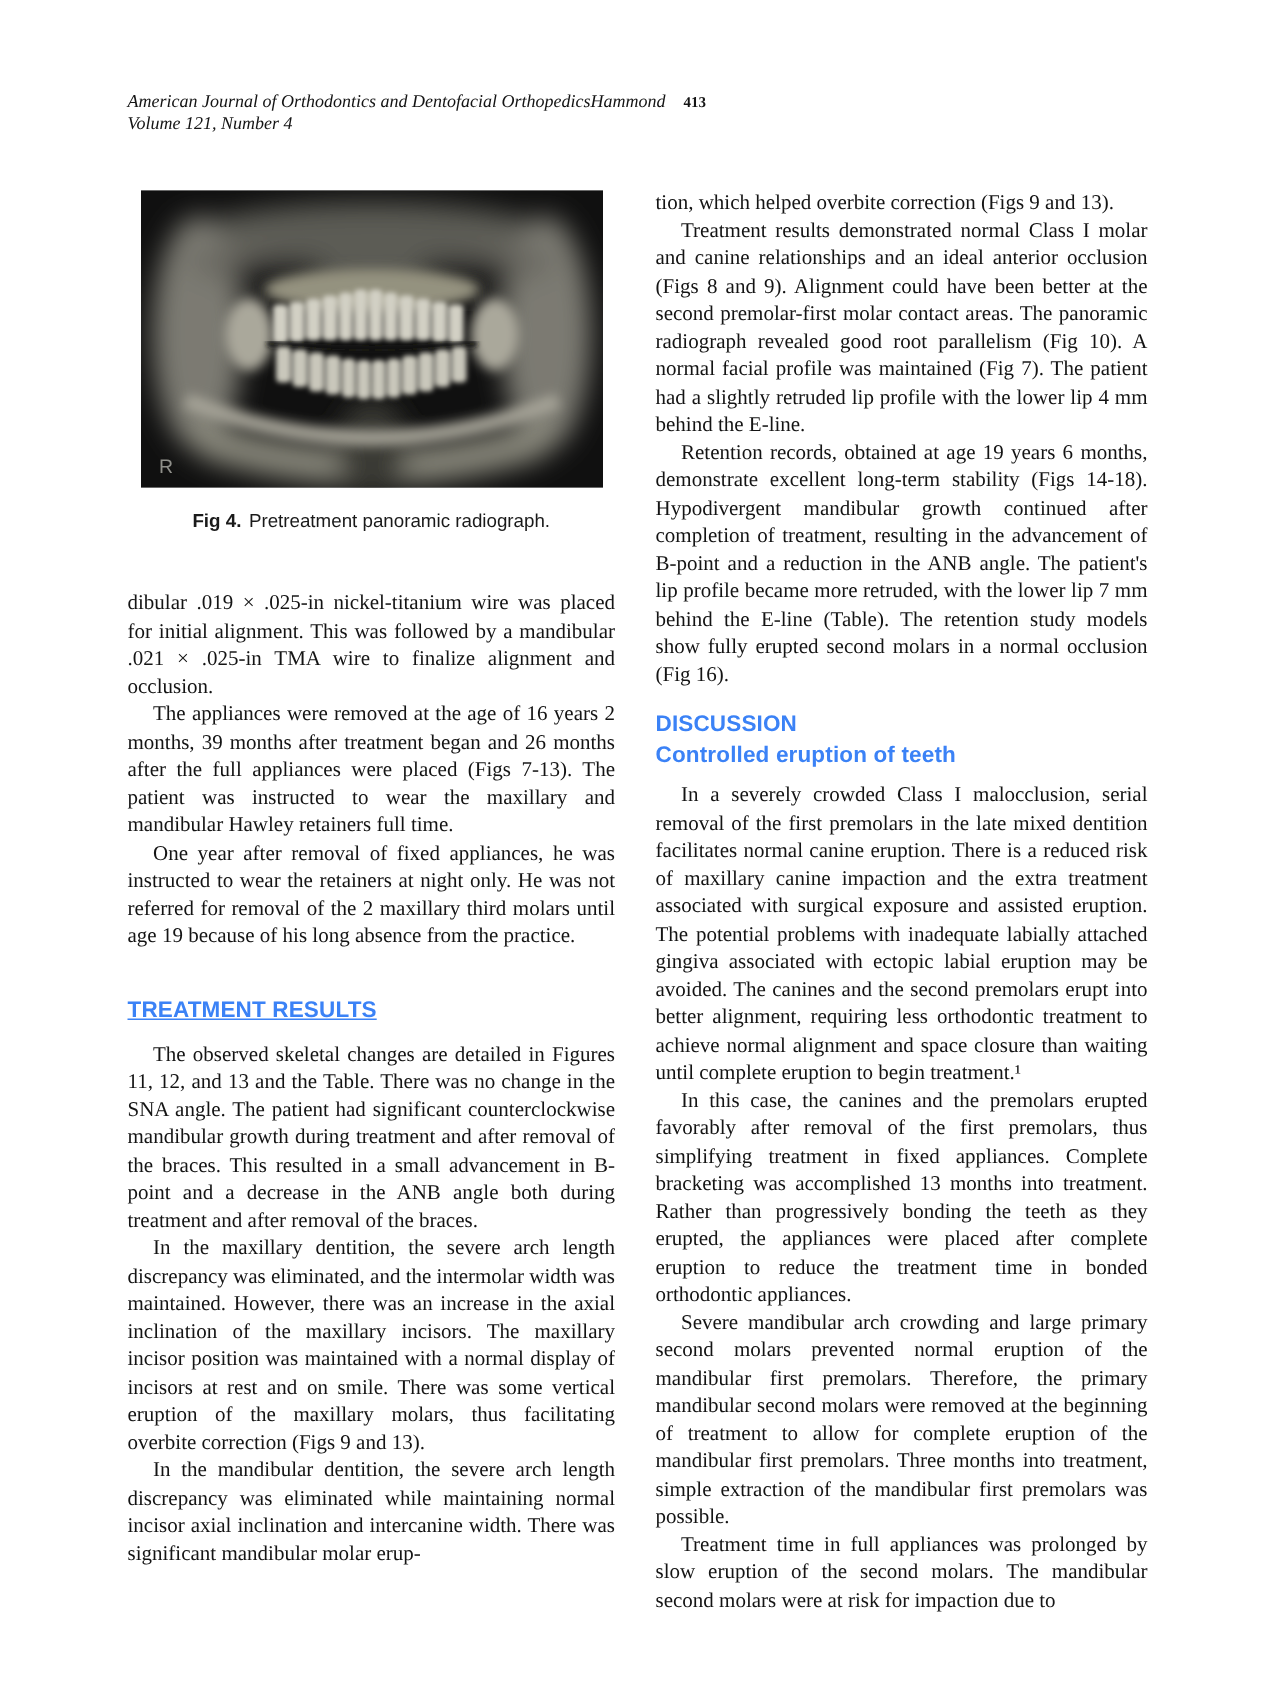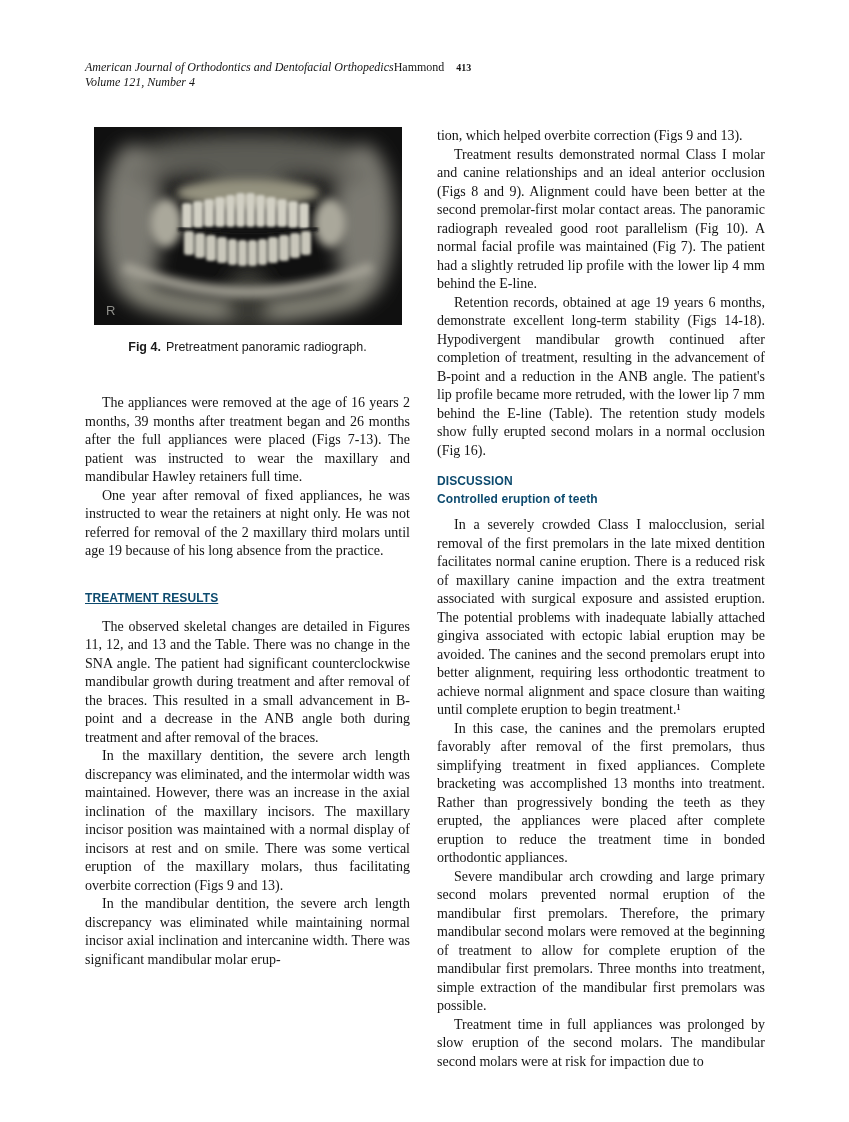--- a/index.html
+++ b/index.html
@@ -8,21 +8,21 @@
     width:849px; height:1122px; background:#ffffff; position:relative;
     font-family:"Liberation Serif", serif; color:#141414; overflow:hidden;
   }
   .inner { padding:60px 84px 0 85px; }
 
   
   .running-header { display:flex; align-items:flex-start;
     font-size:12px; line-height:15px; }
   .rh-left { font-style:italic; }
   .rh-right { white-space:nowrap; font-size:12px; }
-  .rh-author { }
+  .rh-author { font-style:italic; }
   .rh-page { font-weight:bold; margin-left:12px; font-size:10px; }
 
   
   .columns { display:flex; gap:27px; margin-top:37px; }
   .col-left  { width:325px; }
   .col-right { width:328px; }
 
   
   .figure { width:308px; margin:0 auto; }
   .xray { display:block; width:308px; height:198px; background:#101010; }
@@ -30,21 +30,21 @@
     text-align:center; margin-top:15px; color:#1a1a1a; }
   .caption-label { font-weight:bold; margin-right:5px; }
 
   
   .bodytext { margin-top:40px; }
   p.para { font-size:14px; line-height:18.5px; text-align:justify; }
   p.indent { text-indent:17px; }
 
   h2.sect, h3.subsect {
     font-family:"Liberation Sans", sans-serif; font-weight:bold;
-    font-size:12px; letter-spacing:0.1px; color:#0c4a6e;
+    font-size:15px; letter-spacing:0.1px; color:#3b82f6;
   }
   .col-left h2.sect { margin:30px 0 13px;text-decoration:underline; }
   .col-right h2.sect { margin:14px 0 4px; }
   h3.subsect { margin:2px 0 10px; }
 </style>
 </head>
 <body>
 
 <div class="page">
   <div class="inner">
@@ -129,20 +129,21 @@
               <rect x="207" y="104" width="10" height="24" rx="3"></rect>
             </g>
             <text x="12" y="188" font-size="13" fill="#8f8f8a" font-family="Liberation Sans, sans-serif">R</text>
           </svg>
           <div class="caption">
             <span class="caption-label">Fig 4.</span><span>Pretreatment panoramic radiograph.</span>
           </div>
         </div>
 
         <div class="bodytext">
+          <p class="para">dibular .019 × .025-in nickel-titanium wire was placed for initial alignment. This was followed by a mandibular .021 × .025-in TMA wire to finalize alignment and occlusion.</p>
           <p class="para indent">The appliances were removed at the age of 16 years 2 months, 39 months after treatment began and 26 months after the full appliances were placed (Figs 7-13). The patient was instructed to wear the maxillary and mandibular Hawley retainers full time.</p>
           <p class="para indent">One year after removal of fixed appliances, he was instructed to wear the retainers at night only. He was not referred for removal of the 2 maxillary third molars until age 19 because of his long absence from the practice.</p>
 
           <h2 class="sect">TREATMENT RESULTS</h2>
 
           <p class="para indent">The observed skeletal changes are detailed in Figures 11, 12, and 13 and the Table. There was no change in the SNA angle. The patient had significant counterclockwise mandibular growth during treatment and after removal of the braces. This resulted in a small advancement in B-point and a decrease in the ANB angle both during treatment and after removal of the braces.</p>
           <p class="para indent">In the maxillary dentition, the severe arch length discrepancy was eliminated, and the intermolar width was maintained. However, there was an increase in the axial inclination of the maxillary incisors. The maxillary incisor position was maintained with a normal display of incisors at rest and on smile. There was some vertical eruption of the maxillary molars, thus facilitating overbite correction (Figs 9 and 13).</p>
           <p class="para indent">In the mandibular dentition, the severe arch length discrepancy was eliminated while maintaining normal incisor axial inclination and intercanine width. There was significant mandibular molar erup-</p>
         </div>
       </div>

